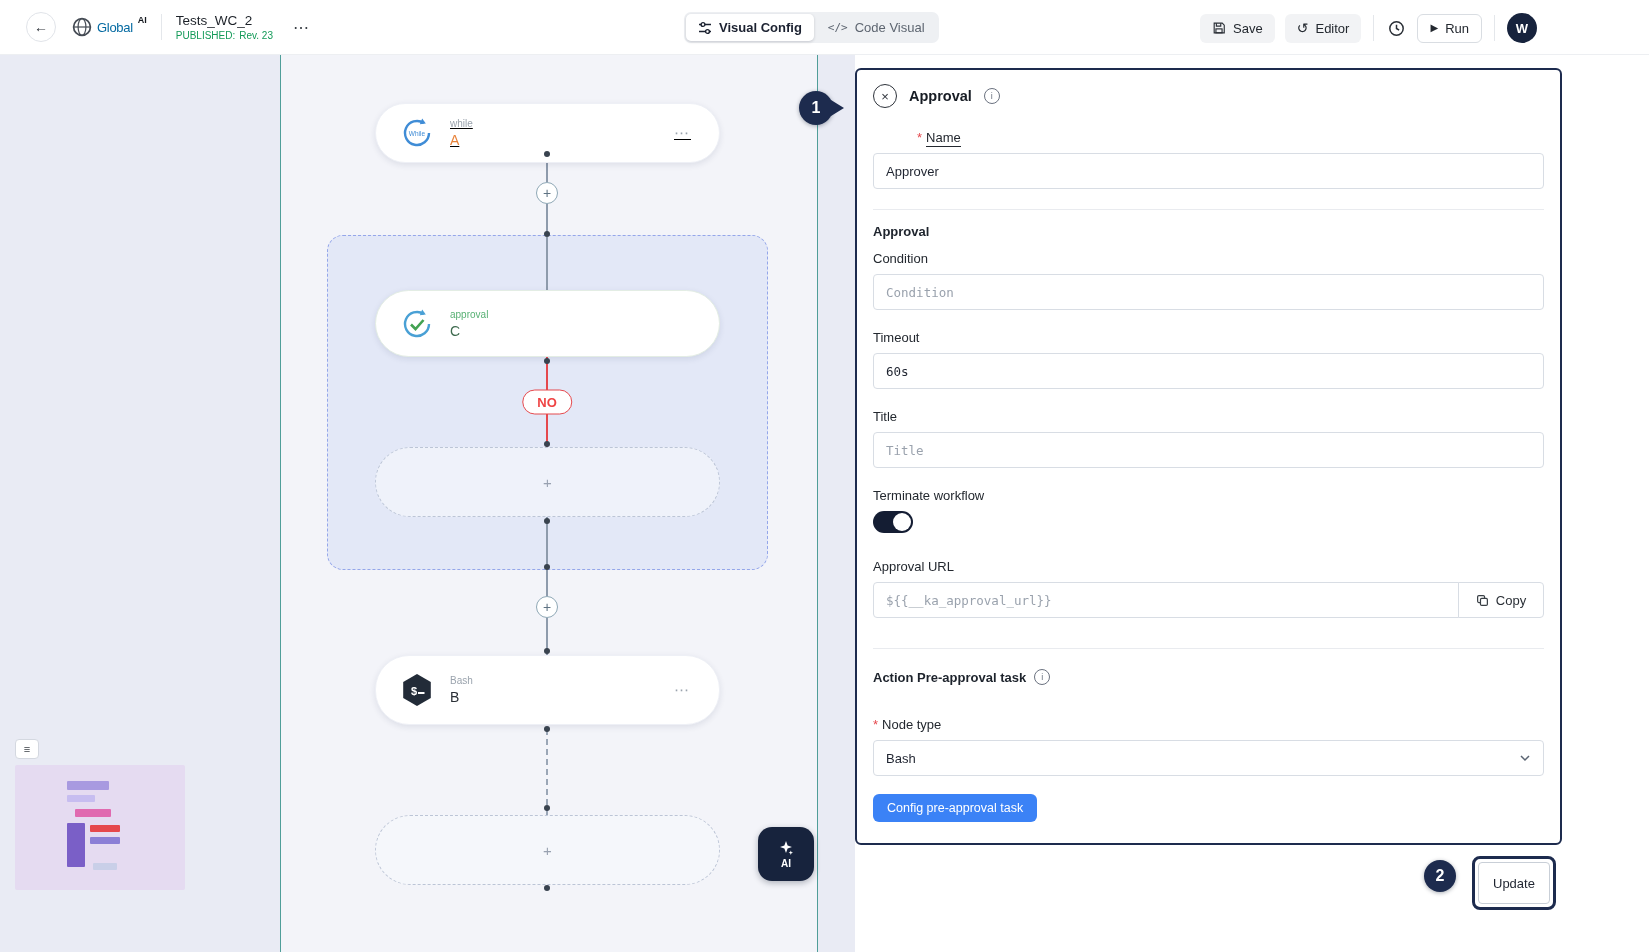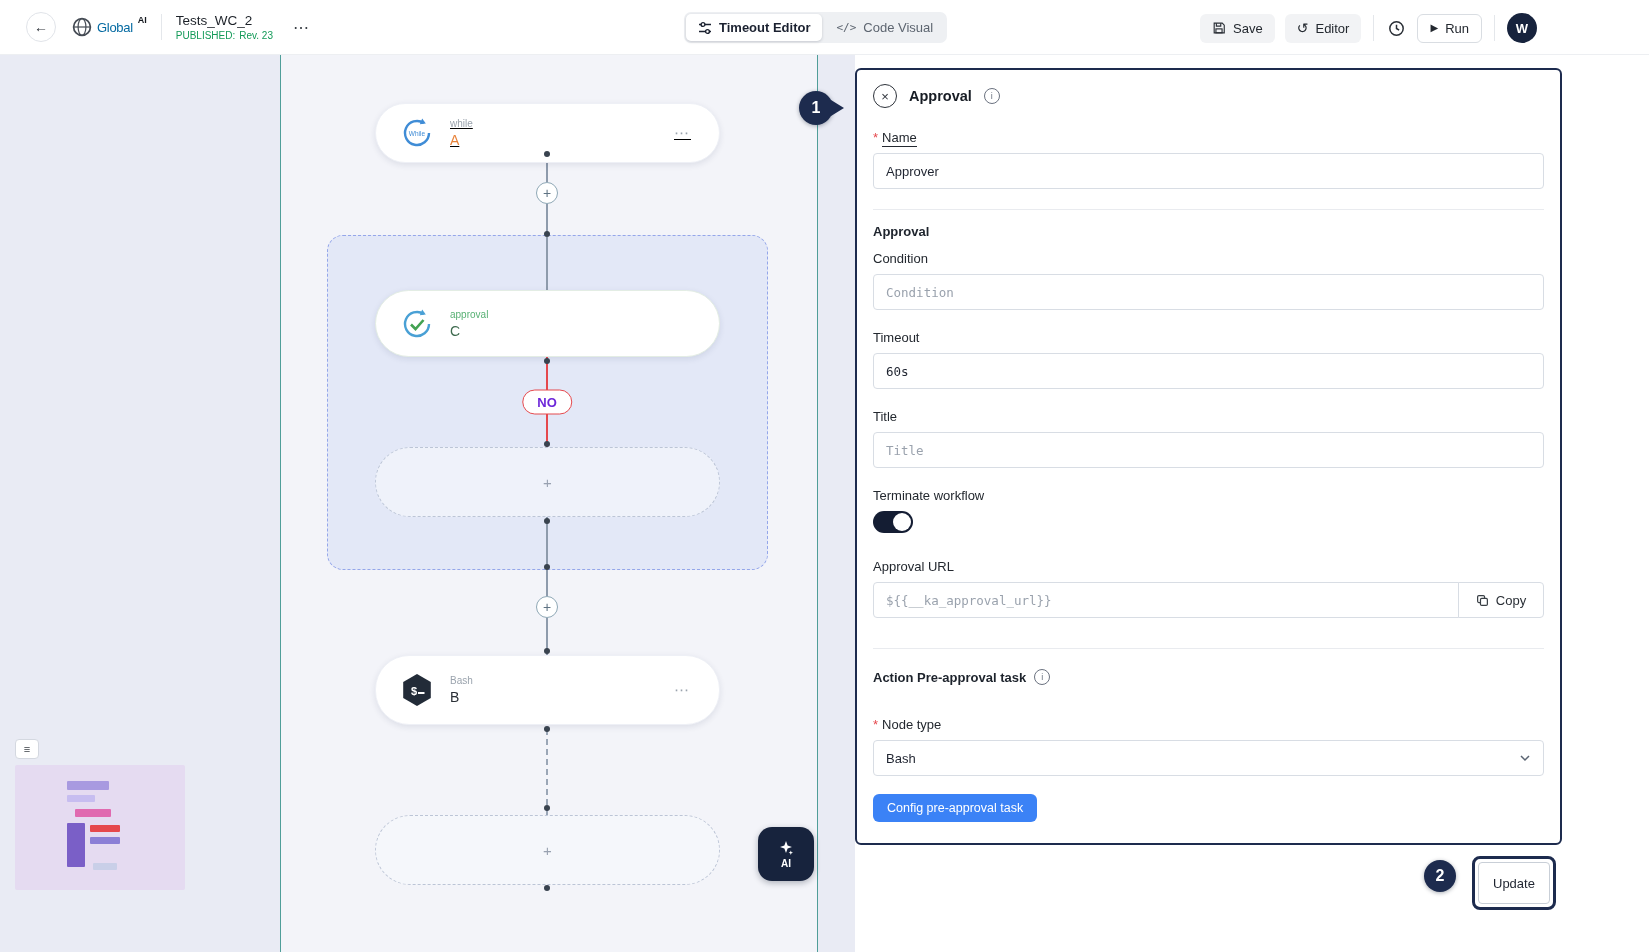--- a/index.html
+++ b/index.html
@@ -43,21 +43,21 @@
   .node{position:absolute;left:375px;width:345px;background:#fff;border:1px solid #eef0f6;border-radius:34px;box-shadow:0 2px 6px rgba(25,39,77,0.10);display:flex;align-items:center;padding:0 22px;gap:14px;box-sizing:border-box;z-index:2;cursor:pointer;}
   .node-icon{width:38px;height:38px;flex:none;}
   .node-texts{display:flex;flex-direction:column;}
   .node-type{font-size:10px;color:#9aa3ad;}
   .node-type.green{color:#58b174;}
   .node-name{font-size:14px;color:#2a2f36;margin-top:3px;}
   .name-orange{color:#e8833a;}
   .name-green{color:#3e6b4f;}
   .node-menu{margin-left:auto;color:#9aa3ad;font-size:15px;letter-spacing:2px;border:none;background:none;cursor:pointer;}
   .ghost{position:absolute;left:375px;width:345px;height:70px;border:1.5px dashed #bcc5d6;border-radius:35px;background:rgba(246,248,252,0.6);display:flex;align-items:center;justify-content:center;color:#98a1b0;font-size:15px;box-sizing:border-box;z-index:2;cursor:pointer;}
-  .no-pill{position:absolute;left:547px;top:347px;transform:translate(-50%,-50%);background:#fff;border:1.5px solid #e5484d;color:#6d28d9;font-weight:bold;font-size:13px;border-radius:15px;padding:4px 14px;z-index:5;}
+  .no-pill{position:absolute;left:547px;top:347px;transform:translate(-50%,-50%);background:#fff;border:1.5px solid #e5484d;color:#ef4444;font-weight:bold;font-size:13px;border-radius:15px;padding:4px 14px;z-index:5;}
   .ai-fab{position:absolute;left:758px;top:772px;width:56px;height:54px;border-radius:14px;background:#17233d;border:none;display:flex;flex-direction:column;align-items:center;justify-content:center;gap:2px;z-index:6;cursor:pointer;box-shadow:0 2px 6px rgba(10,20,40,0.3);}
   .ai-fab span{color:#fff;font-size:10px;font-weight:bold;}
   .minimap{position:absolute;left:15px;top:710px;width:170px;height:125px;background:rgba(228,217,240,0.92);border-radius:2px;z-index:6;cursor:pointer;}
   .mm{position:absolute;border-radius:1px;}
   .mm-toggle{position:absolute;left:15px;top:684px;width:24px;height:20px;background:#fff;border:1px solid #d4d8e0;border-radius:4px;font-size:11px;color:#3a4046;display:flex;align-items:center;justify-content:center;z-index:6;padding:0;cursor:pointer;}
 
   
   .side-panel{position:absolute;left:855px;top:68px;width:707px;height:777px;background:#fff;border:2.5px solid #1d2b4e;border-radius:6px;padding:14px 16px;box-sizing:border-box;z-index:10;}
   .panel-head{display:flex;align-items:center;gap:12px;}
   .close-btn{width:24px;height:24px;border-radius:50%;border:1.6px solid #2e333b;background:#fff;color:#2e333b;font-size:13px;line-height:1;display:flex;align-items:center;justify-content:center;padding:0;cursor:pointer;}
@@ -118,21 +118,21 @@
 
     <button class="more-btn">⋯</button>
 
     <div class="tabs">
       <button class="tab active">
         <svg width="14" height="14" viewBox="0 0 14 14" stroke="#1b2130" stroke-width="1.4" fill="none">
             <path d="M1 3.5h12M1 10.5h12"></path>
             <circle cx="5" cy="3.5" r="1.9" fill="#fff"></circle>
             <circle cx="9.5" cy="10.5" r="1.9" fill="#fff"></circle>
           </svg>
-        <span>Timeout Editor</span>
+        <span>Visual Config</span>
       </button>
       <button class="tab">
         <span class="code-glyph">&lt;/&gt;</span>
         <span>Code Visual</span>
       </button>
     </div>
 
     <div class="top-right">
       <button class="pill-btn">
         <svg width="14" height="14" viewBox="0 0 16 16" fill="none" stroke="#2a2f36" stroke-width="1.3">
@@ -262,21 +262,21 @@
 
   <div class="side-panel">
     <div class="panel-head">
       <button class="close-btn">
           <span>×</span>
         </button>
       <span class="panel-title">Approval</span>
       <span class="info-i">i</span>
     </div>
 
-    <label class="p-label" style="margin-top:22px;"><span class="req">*</span><span class="u">Name</span></label>
+    <label class="p-label" style="margin-top:22px;margin-left:44px;"><span class="req">*</span><span class="u">Name</span></label>
     <input class="p-input" value="Approver" style="">
 
     <hr class="p-div">
 
     <div class="p-section">Approval</div>
 
     <label class="p-label" style="margin-top:12px;">Condition</label>
     <input class="p-input mono" placeholder="Condition" style="">
 
     <label class="p-label">Timeout</label>

